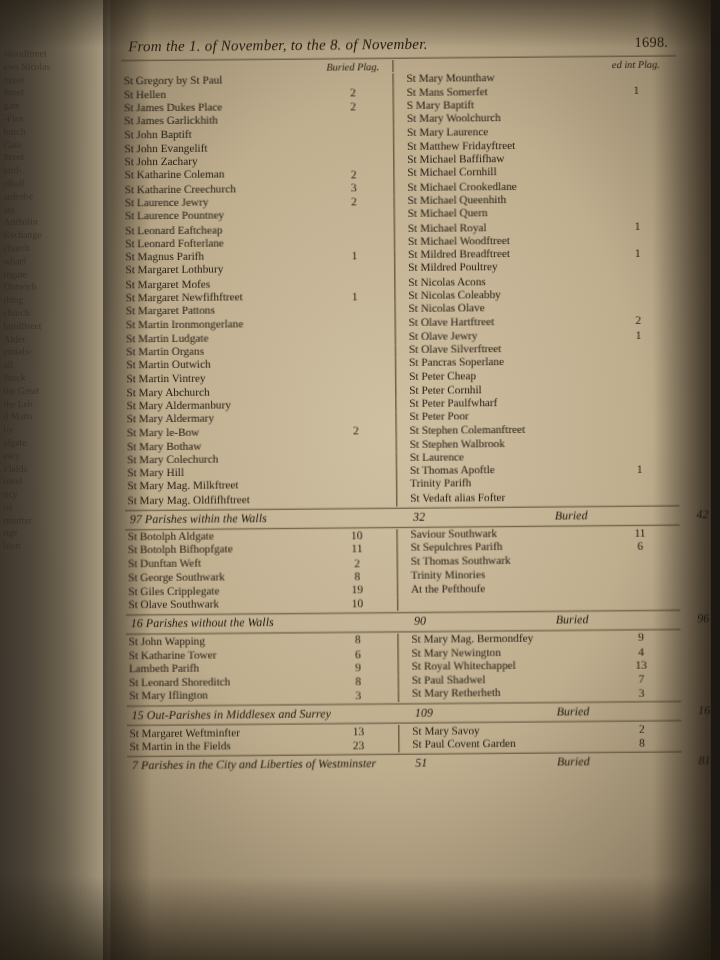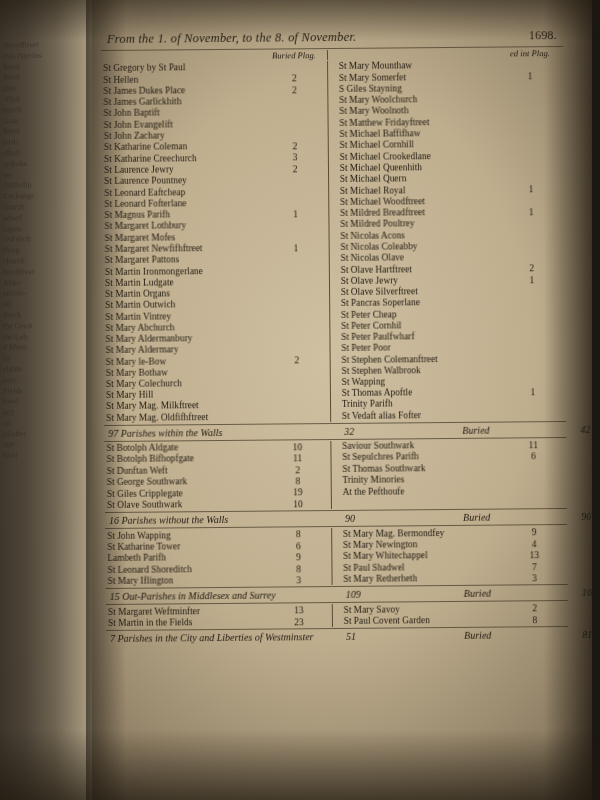--- a/index.html
+++ b/index.html
@@ -163,42 +163,42 @@
             <td class="nm"><span>St Gregory by St Paul</span></td>
             <td class="bu"></td>
             <td class="sep"></td>
             <td class="nm"><span>St Mary Mounthaw</span></td>
             <td class="bu"></td>
           </tr>
         <tr>
             <td class="nm"><span>St Hellen</span></td>
             <td class="bu">2</td>
             <td class="sep"></td>
-            <td class="nm"><span>St Mary Somerfet</span></td>
+            <td class="nm"><span>St Mans Somerfet</span></td>
             <td class="bu">1</td>
           </tr>
         <tr>
             <td class="nm"><span>St James Dukes Place</span></td>
             <td class="bu">2</td>
             <td class="sep"></td>
-            <td class="nm"><span>S Giles Stayning</span></td>
+            <td class="nm"><span>S Mary Baptift</span></td>
             <td class="bu"></td>
           </tr>
         <tr>
             <td class="nm"><span>St James Garlickhith</span></td>
             <td class="bu"></td>
             <td class="sep"></td>
             <td class="nm"><span>St Mary Woolchurch</span></td>
             <td class="bu"></td>
           </tr>
         <tr>
             <td class="nm"><span>St John Baptift</span></td>
             <td class="bu"></td>
             <td class="sep"></td>
-            <td class="nm"><span>St Mary Woolnoth</span></td>
+            <td class="nm"><span>St Mary Laurence</span></td>
             <td class="bu"></td>
           </tr>
         <tr>
             <td class="nm"><span>St John Evangelift</span></td>
             <td class="bu"></td>
             <td class="sep"></td>
             <td class="nm"><span>St Matthew Fridayftreet</span></td>
             <td class="bu"></td>
           </tr>
         <tr>
@@ -352,21 +352,21 @@
             <td class="nm"><span>St Mary Bothaw</span></td>
             <td class="bu"></td>
             <td class="sep"></td>
             <td class="nm"><span>St Stephen Walbrook</span></td>
             <td class="bu"></td>
           </tr>
         <tr>
             <td class="nm"><span>St Mary Colechurch</span></td>
             <td class="bu"></td>
             <td class="sep"></td>
-            <td class="nm"><span>St Wapping</span></td>
+            <td class="nm"><span>St Laurence</span></td>
             <td class="bu"></td>
           </tr>
         <tr>
             <td class="nm"><span>St Mary Hill</span></td>
             <td class="bu"></td>
             <td class="sep"></td>
             <td class="nm"><span>St Thomas Apoftle</span></td>
             <td class="bu">1</td>
           </tr>
         <tr>
@@ -466,21 +466,21 @@
             <td class="nm"><span>St Katharine Tower</span></td>
             <td class="bu">6</td>
             <td class="sep"></td>
             <td class="nm"><span>St Mary Newington</span></td>
             <td class="bu">4</td>
           </tr>
         <tr>
             <td class="nm"><span>Lambeth Parifh</span></td>
             <td class="bu">9</td>
             <td class="sep"></td>
-            <td class="nm"><span>St Mary Whitechappel</span></td>
+            <td class="nm"><span>St Royal Whitechappel</span></td>
             <td class="bu">13</td>
           </tr>
         <tr>
             <td class="nm"><span>St Leonard Shoreditch</span></td>
             <td class="bu">8</td>
             <td class="sep"></td>
             <td class="nm"><span>St Paul Shadwel</span></td>
             <td class="bu">7</td>
           </tr>
         <tr>

